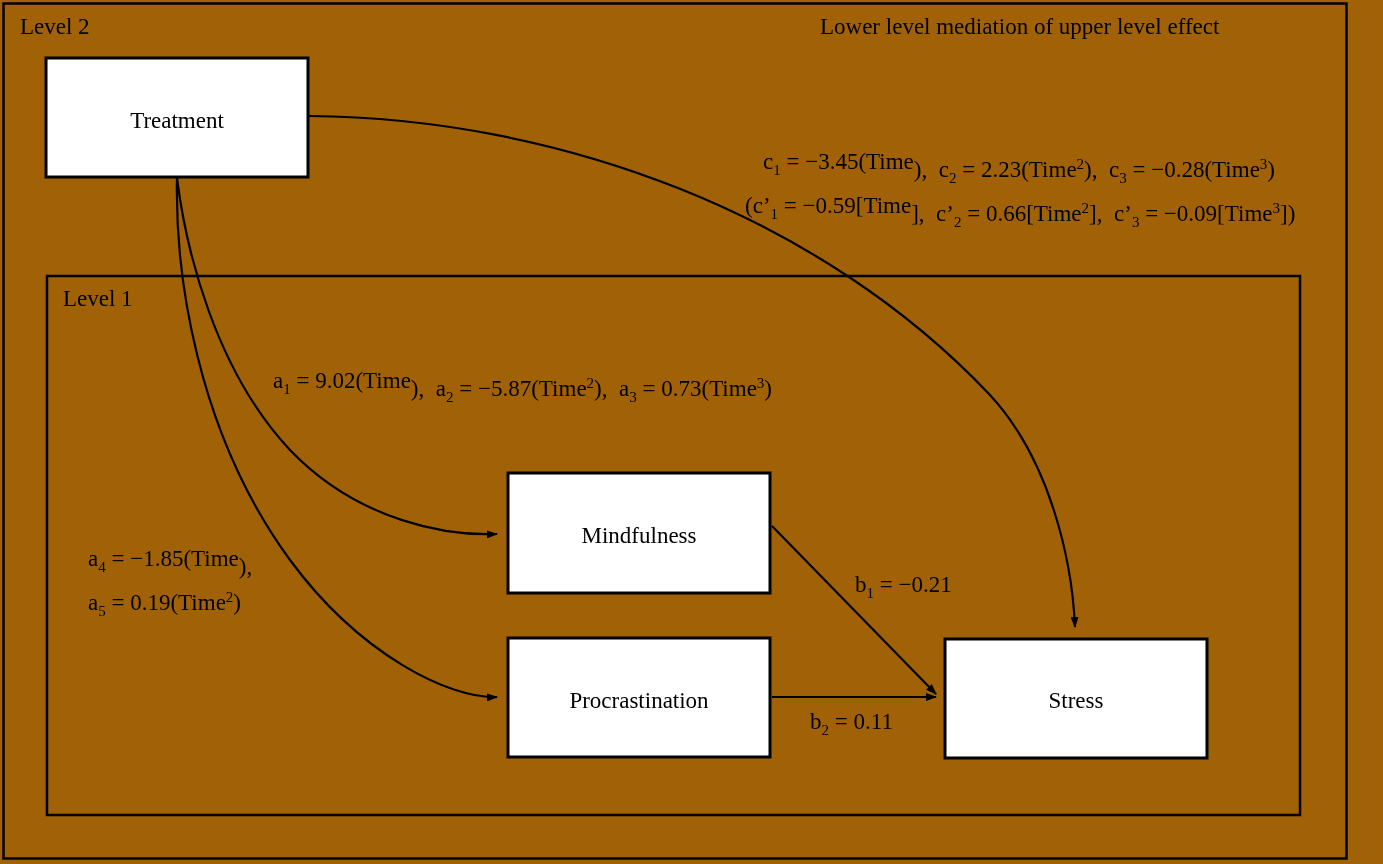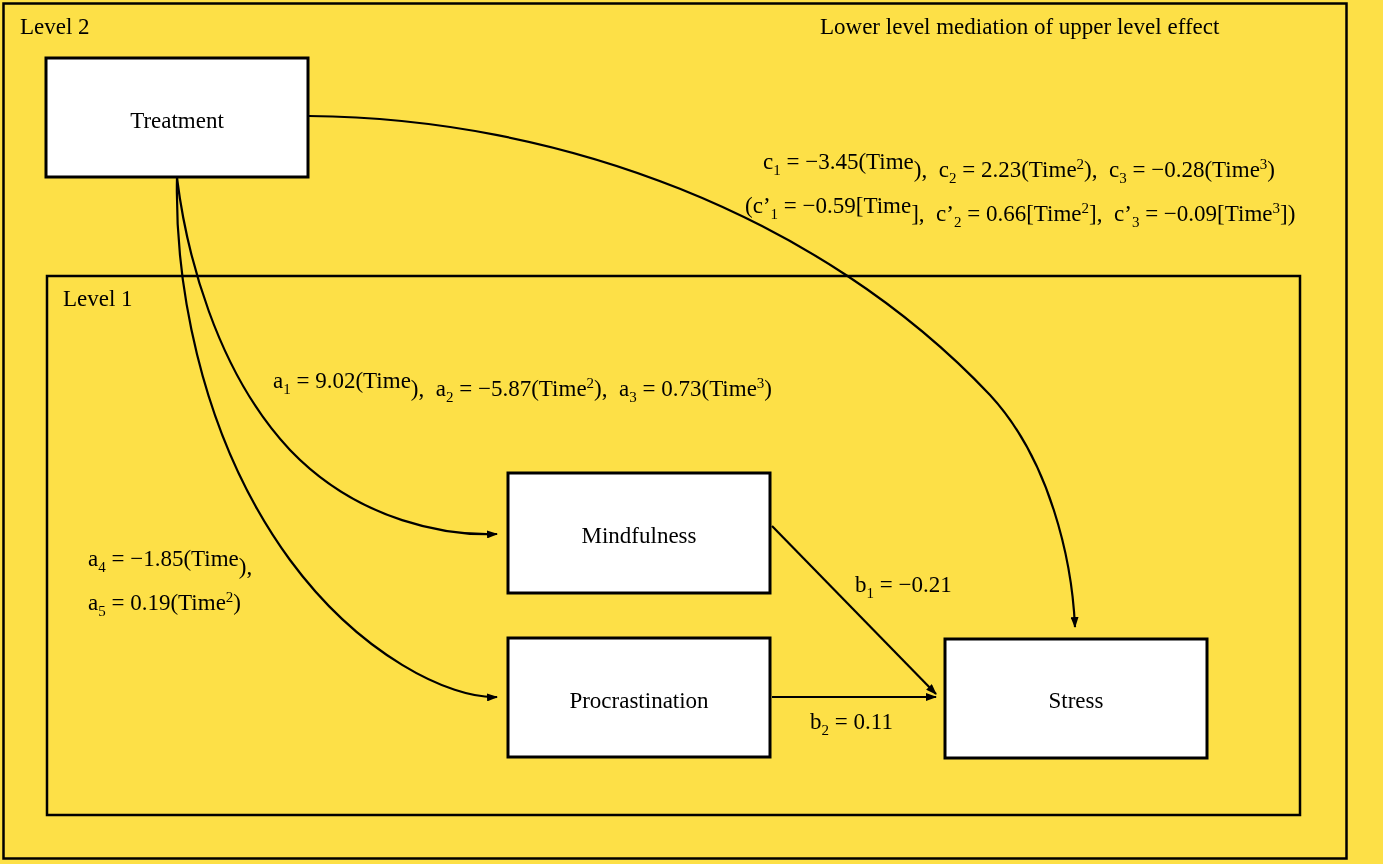--- a/index.html
+++ b/index.html
@@ -7,21 +7,21 @@
     padding: 0;
     background: #ffffff;
   }
   body {
     font-family: "Liberation Serif", "DejaVu Serif", serif;
   }
   #stage {
     position: relative;
     width: 1383px;
     height: 864px;
-    background: #fde047;
+    background: #a16207;
     overflow: hidden;
   }
   svg.diagram {
     position: absolute;
     top: 0;
     left: 0;
     width: 1383px;
     height: 864px;
   }
   .frame-rect {

